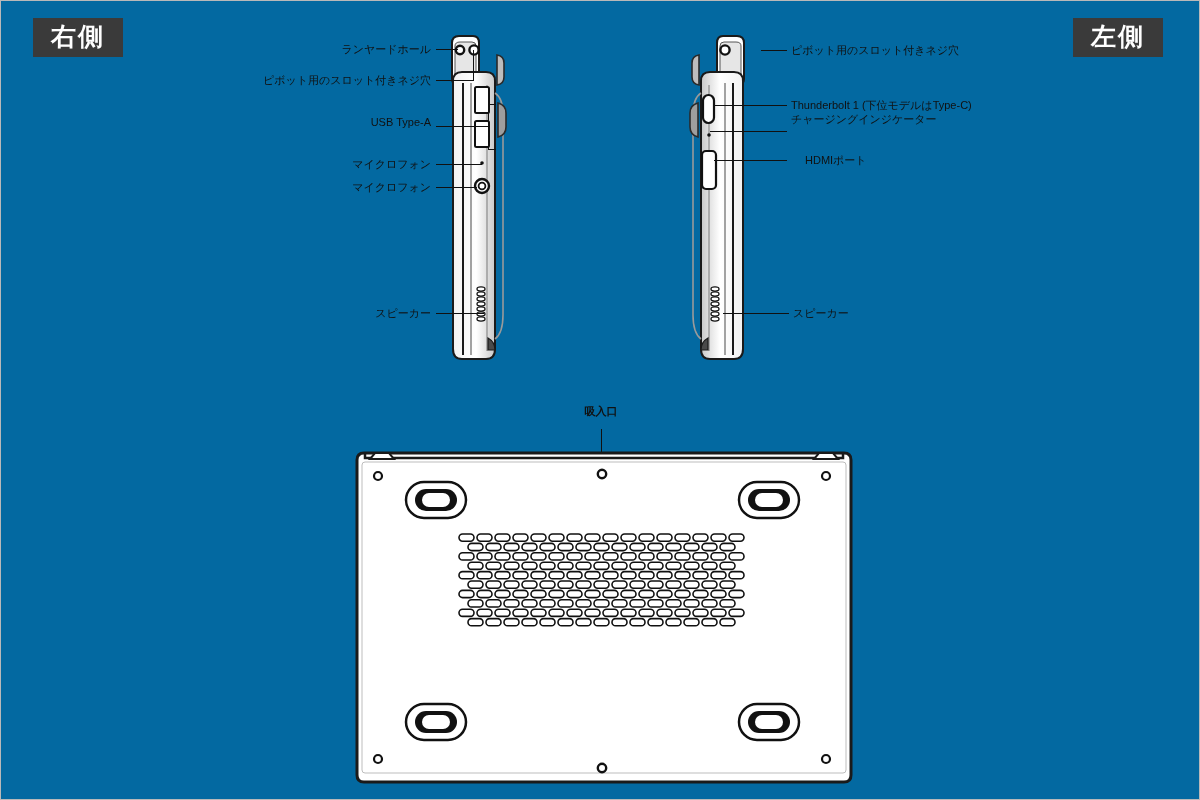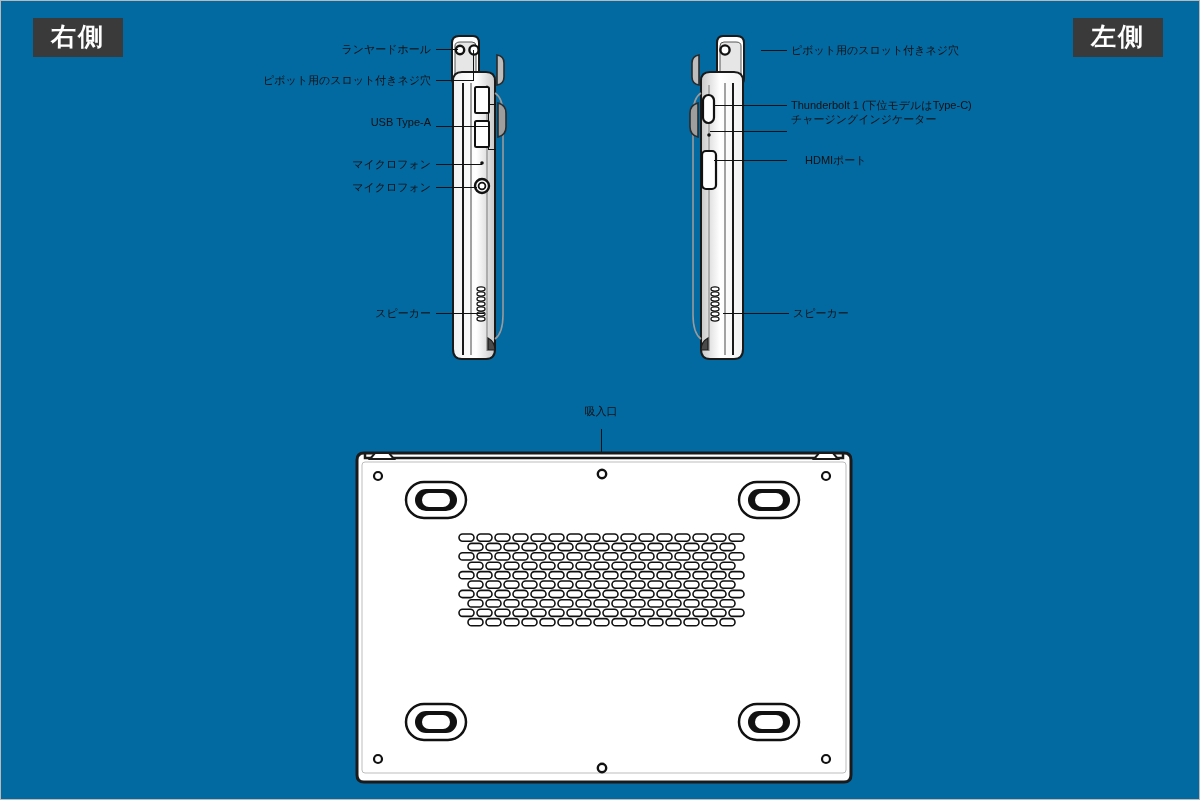--- a/index.html
+++ b/index.html
@@ -195,21 +195,21 @@
 
   <div class="callout left-align" style="left:790px; top:118px;">チャージングインジケーター</div>
   <div class="leader" style="left:709px; top:130px; width:77px;"></div>
 
   <div class="callout left-align" style="left:804px; top:159px;">HDMIポート</div>
   <div class="leader" style="left:713px; top:159px; width:73px;"></div>
 
   <div class="callout left-align" style="left:792px; top:312px;">スピーカー</div>
   <div class="leader" style="left:722px; top:312px; width:66px;"></div>
 
-  <div class="callout" style="left:600px; top:410px; transform:translate(-50%,-50%);">吸入口</div>
+  <div class="callout" style="left:600px; top:410px; transform:translate(-50%,-50%);font-weight:bold;">吸入口</div>
   <div class="leader-v" style="left:600px; top:428px; height:115px;"></div>
 
   <div class="profile-wrap" style="left:348px; top:445px;">
     <svg width="510" height="345" viewBox="0 0 510 345">
 
       <path d="M8,14 q0,-7 7,-7 l480,0 q7,0 7,7 l0,315 q0,7 -7,7 l-480,0 q-7,0 -7,-7 z" fill="#ffffff" stroke="#1a1a1a" stroke-width="3"></path>
 
       <path d="M13,19 q0,-3 3,-3 l478,0 q3,0 3,3 l0,305 q0,3 -3,3 l-478,0 q-3,0 -3,-3 z" fill="none" stroke="#bdbdbd" stroke-width="1"></path>
 
       <path d="M16,7 l0,5 l478,0 l0,-5" fill="none" stroke="#1a1a1a" stroke-width="2.5"></path>

